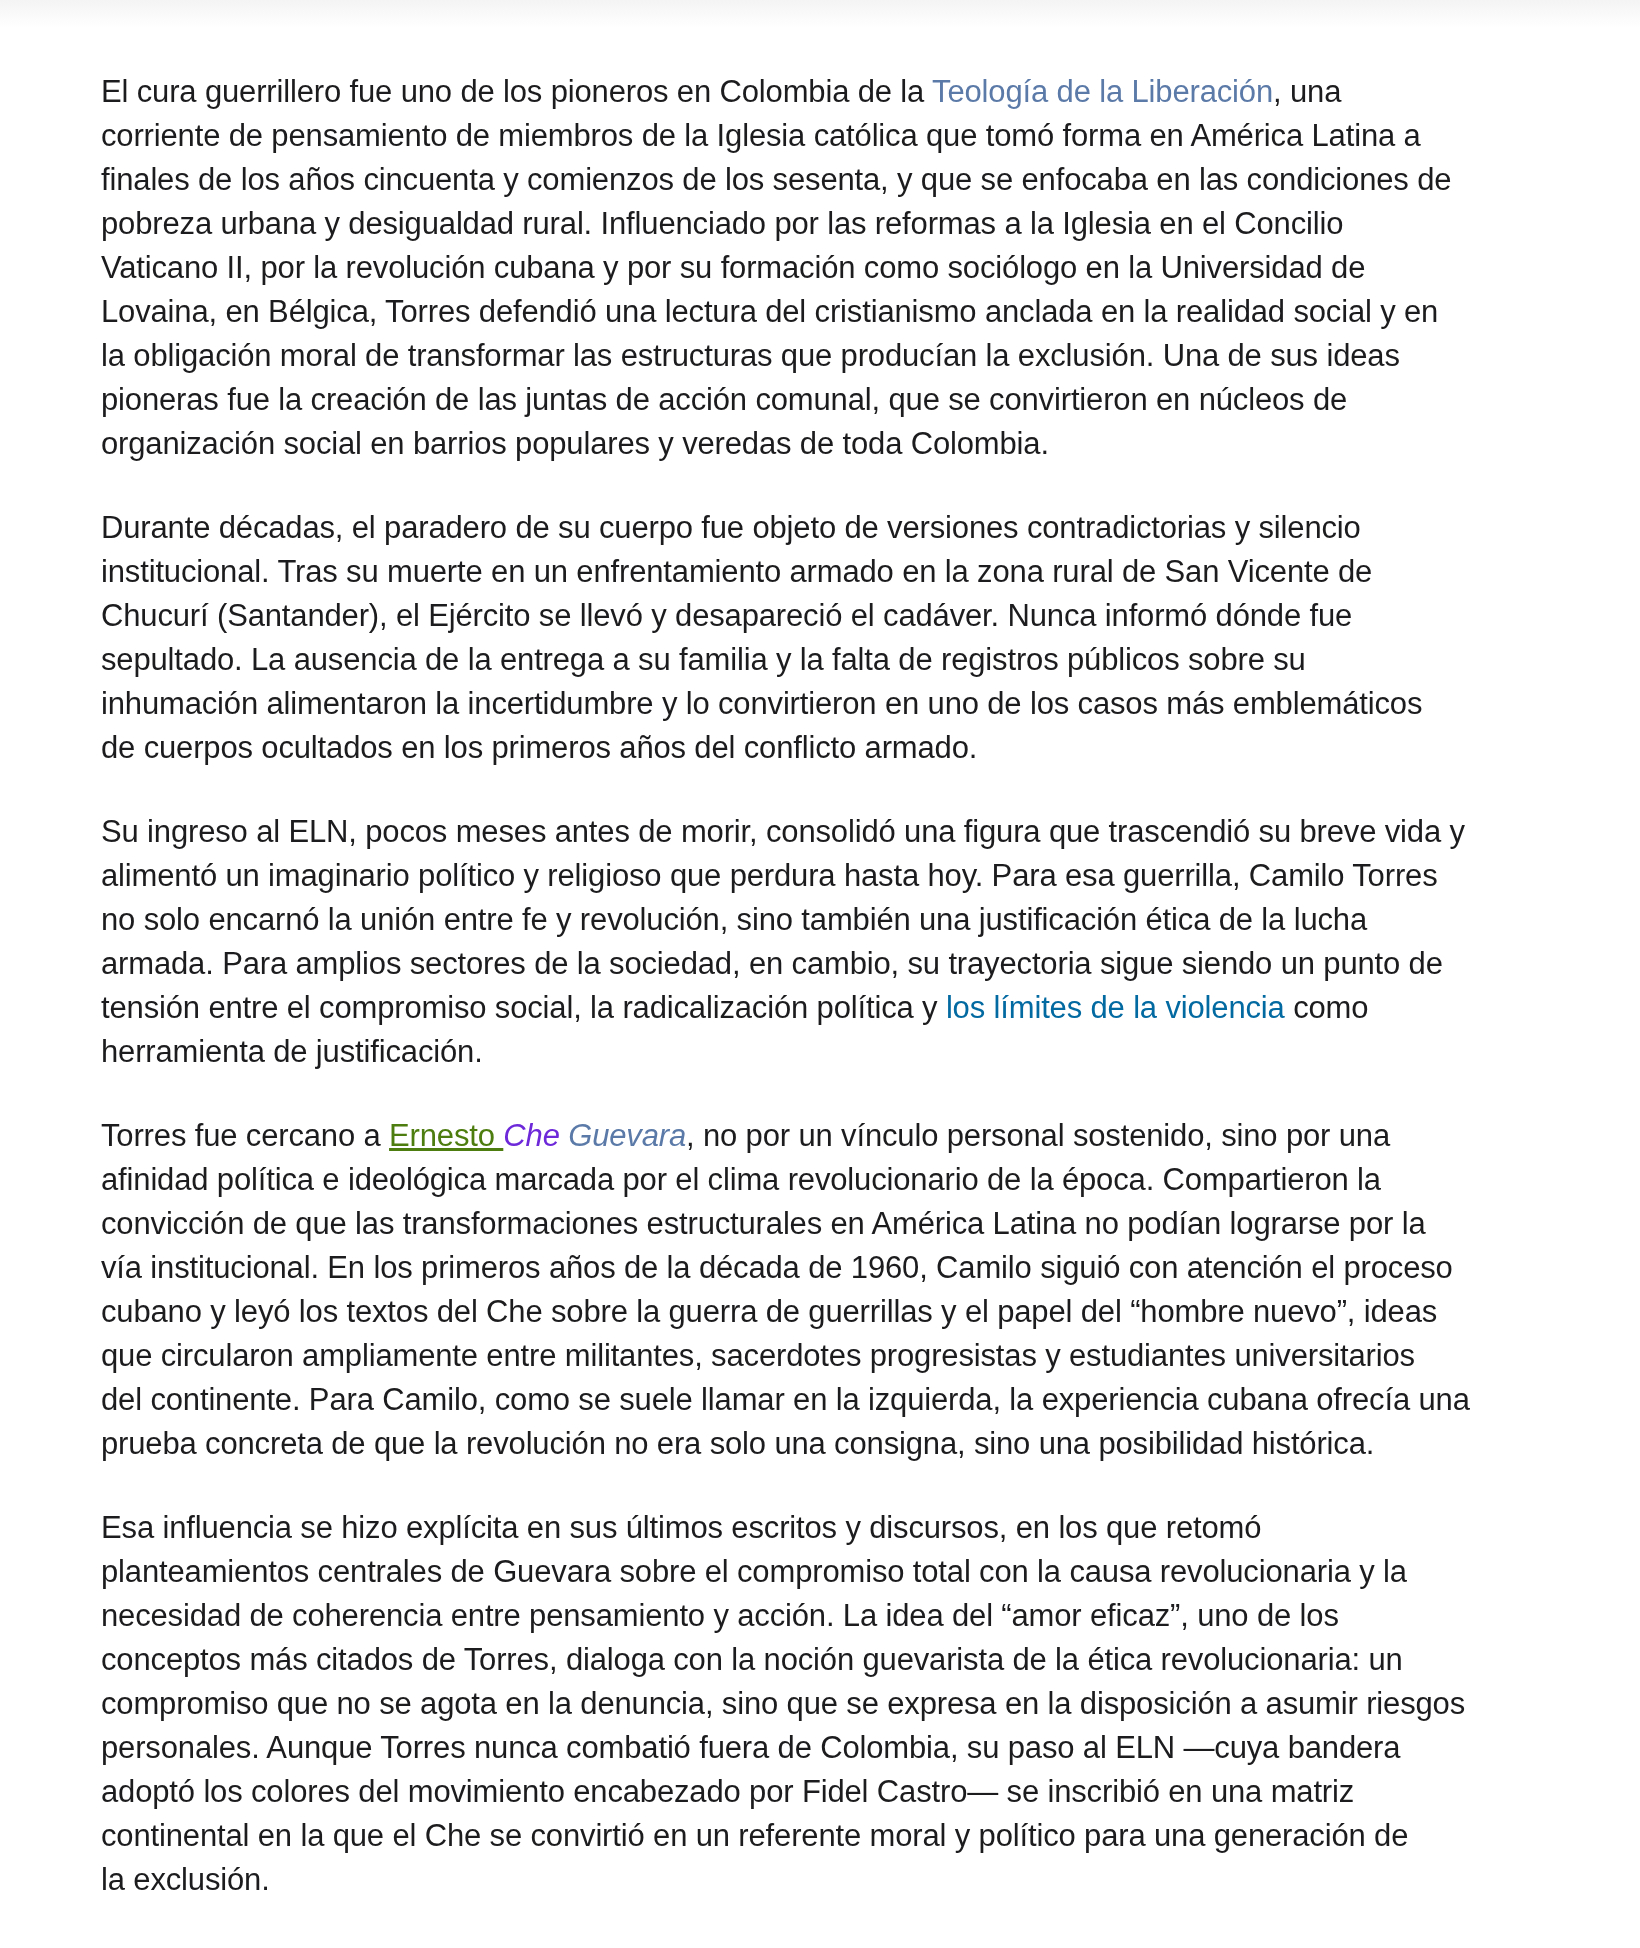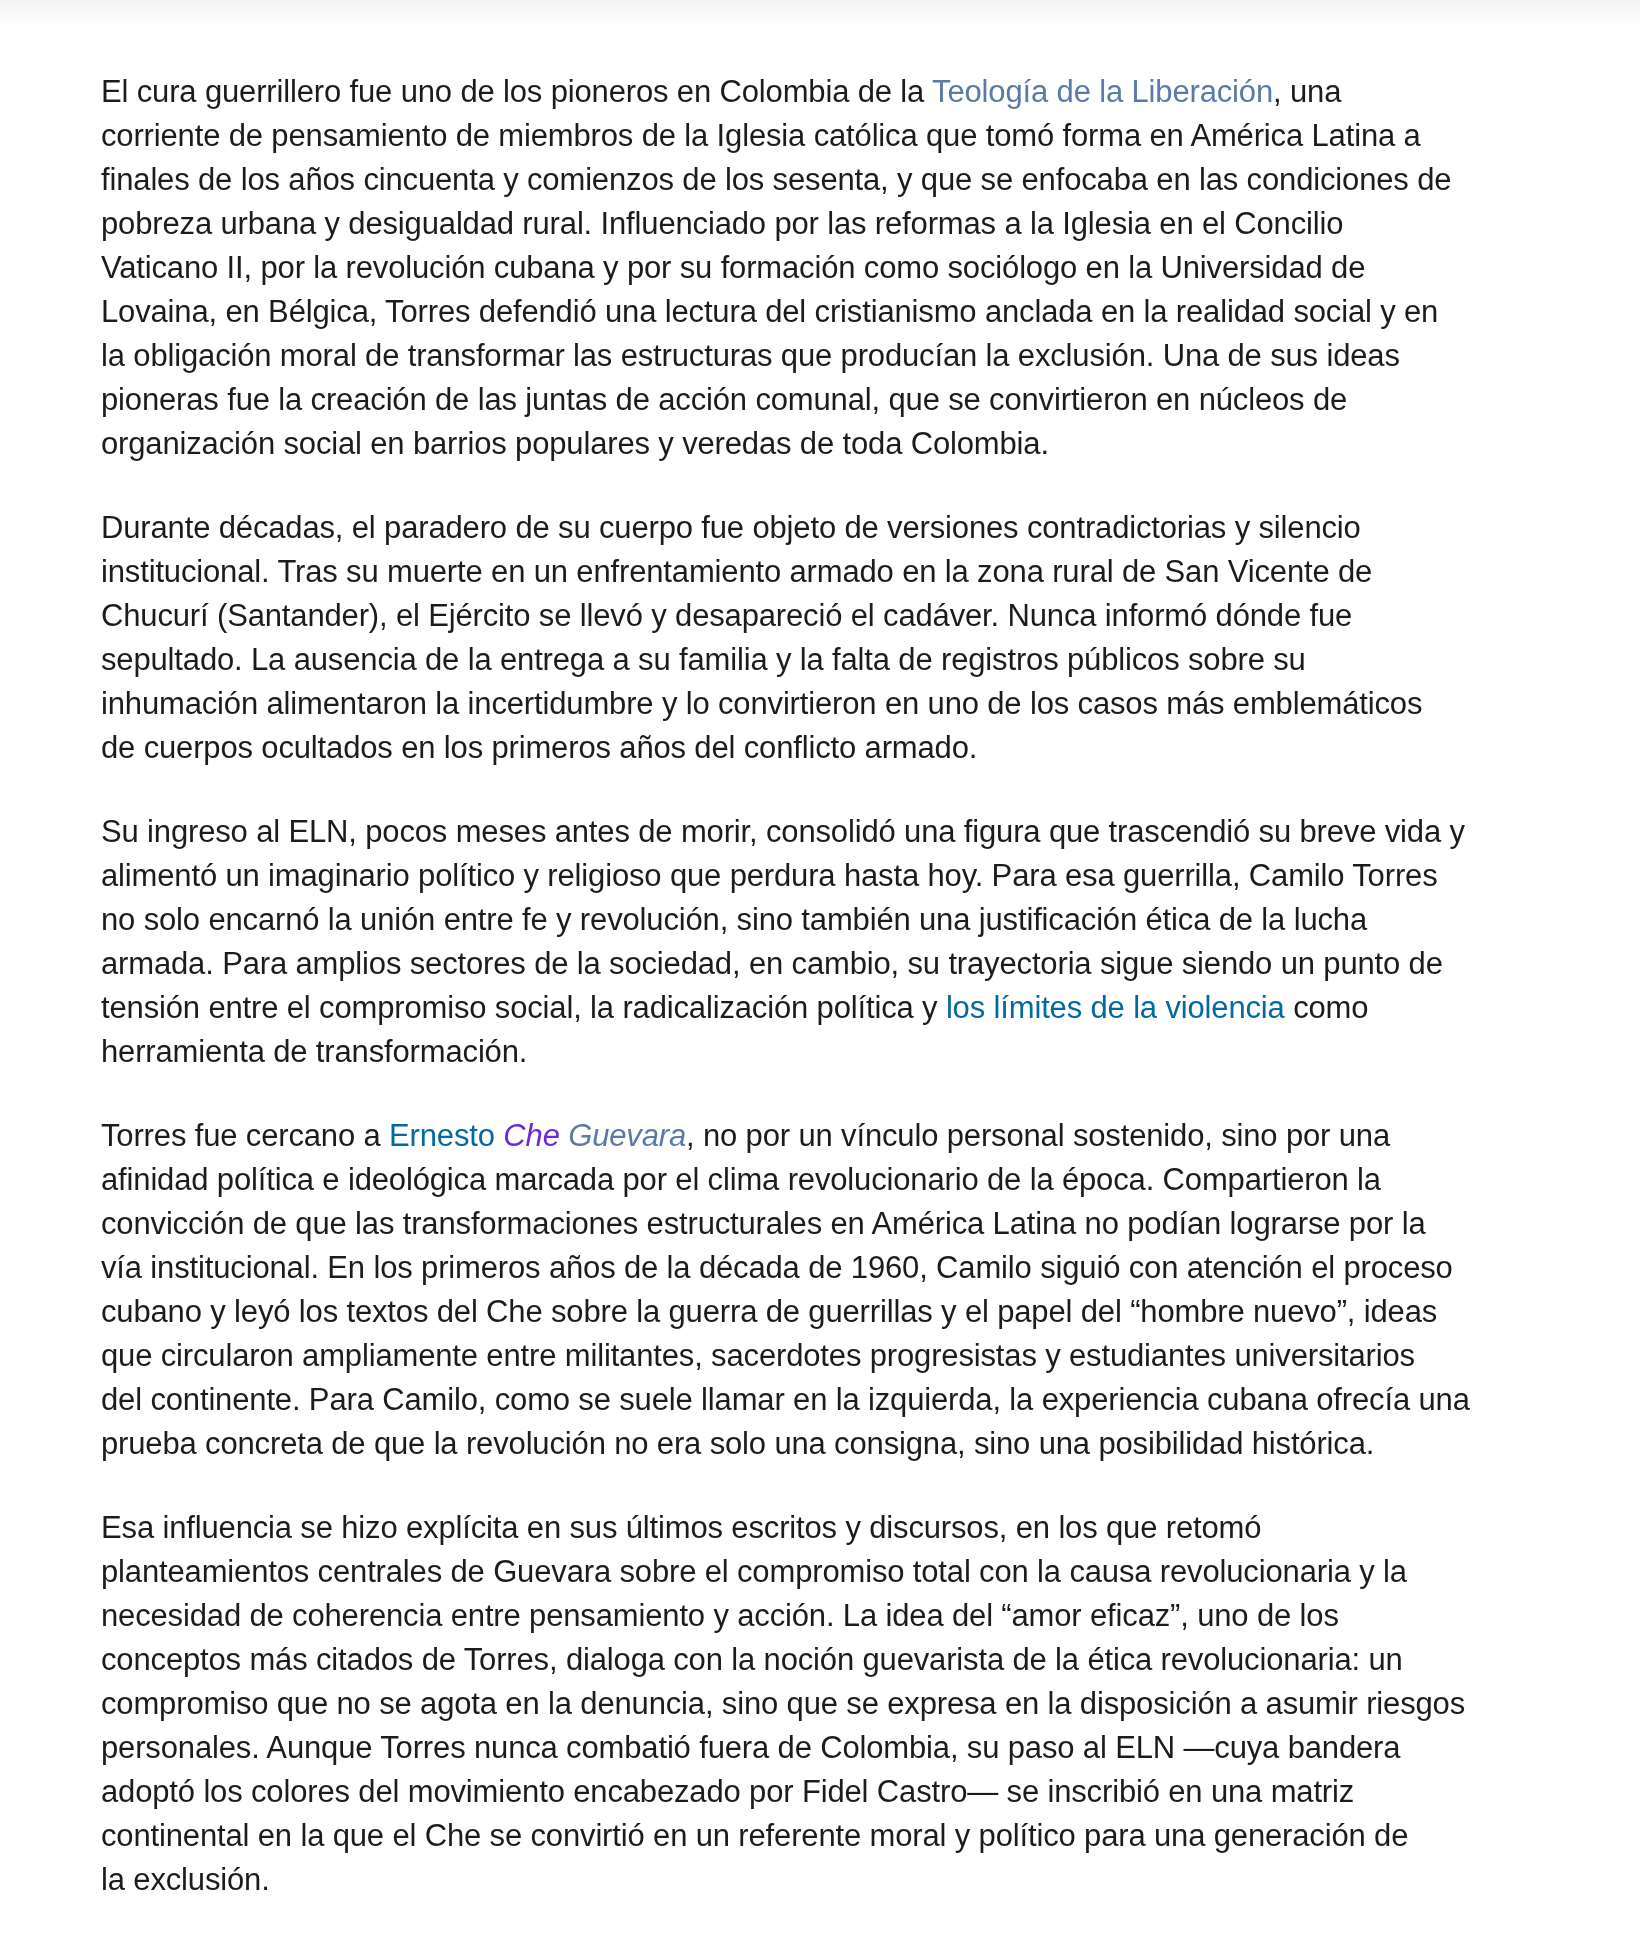--- a/index.html
+++ b/index.html
@@ -72,24 +72,24 @@
       <span class="line"><span>sepultado. La ausencia de la entrega a su familia y la falta de registros públicos sobre su</span></span>
       <span class="line"><span>inhumación alimentaron la incertidumbre y lo convirtieron en uno de los casos más emblemáticos</span></span>
       <span class="line"><span>de cuerpos ocultados en los primeros años del conflicto armado.</span></span>
     </p>
     <p class="paragraph">
       <span class="line"><span>Su ingreso al ELN, pocos meses antes de morir, consolidó una figura que trascendió su breve vida y</span></span>
       <span class="line"><span>alimentó un imaginario político y religioso que perdura hasta hoy. Para esa guerrilla, Camilo Torres</span></span>
       <span class="line"><span>no solo encarnó la unión entre fe y revolución, sino también una justificación ética de la lucha</span></span>
       <span class="line"><span>armada. Para amplios sectores de la sociedad, en cambio, su trayectoria sigue siendo un punto de</span></span>
       <span class="line"><span>tensión entre el compromiso social, la radicalización política y </span><a class="link" style="color: #0369a1;">los límites de la violencia</a><span> como</span></span>
-      <span class="line"><span>herramienta de transformación.</span></span>
+      <span class="line"><span>herramienta de justificación.</span></span>
     </p>
     <p class="paragraph">
-      <span class="line"><span>Torres fue cercano a </span><a class="link" style="color: #0369a1;">Ernesto </a><a class="link italic" style="color: #6d28d9;">Che</a><a class="link" style="color: rgb(91, 122, 168); font-style: italic;"> Guevara</a><span>, no por un vínculo personal sostenido, sino por una</span></span>
+      <span class="line"><span>Torres fue cercano a </span><a class="link" style="color: #4d7c0f; text-decoration: underline;">Ernesto </a><a class="link italic" style="color: #6d28d9;">Che</a><a class="link" style="color: rgb(91, 122, 168); font-style: italic;"> Guevara</a><span>, no por un vínculo personal sostenido, sino por una</span></span>
       <span class="line"><span>afinidad política e ideológica marcada por el clima revolucionario de la época. Compartieron la</span></span>
       <span class="line"><span>convicción de que las transformaciones estructurales en América Latina no podían lograrse por la</span></span>
       <span class="line"><span>vía institucional. En los primeros años de la década de 1960, Camilo siguió con atención el proceso</span></span>
       <span class="line"><span>cubano y leyó los textos del Che sobre la guerra de guerrillas y el papel del “hombre nuevo”, ideas</span></span>
       <span class="line"><span>que circularon ampliamente entre militantes, sacerdotes progresistas y estudiantes universitarios</span></span>
       <span class="line"><span>del continente. Para Camilo, como se suele llamar en la izquierda, la experiencia cubana ofrecía una</span></span>
       <span class="line"><span>prueba concreta de que la revolución no era solo una consigna, sino una posibilidad histórica.</span></span>
     </p>
     <p class="paragraph">
       <span class="line"><span>Esa influencia se hizo explícita en sus últimos escritos y discursos, en los que retomó</span></span>

